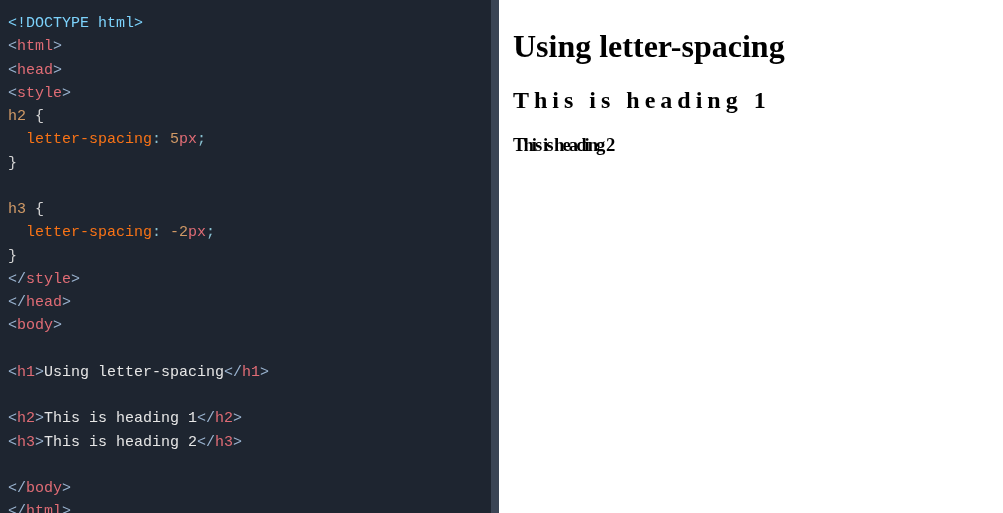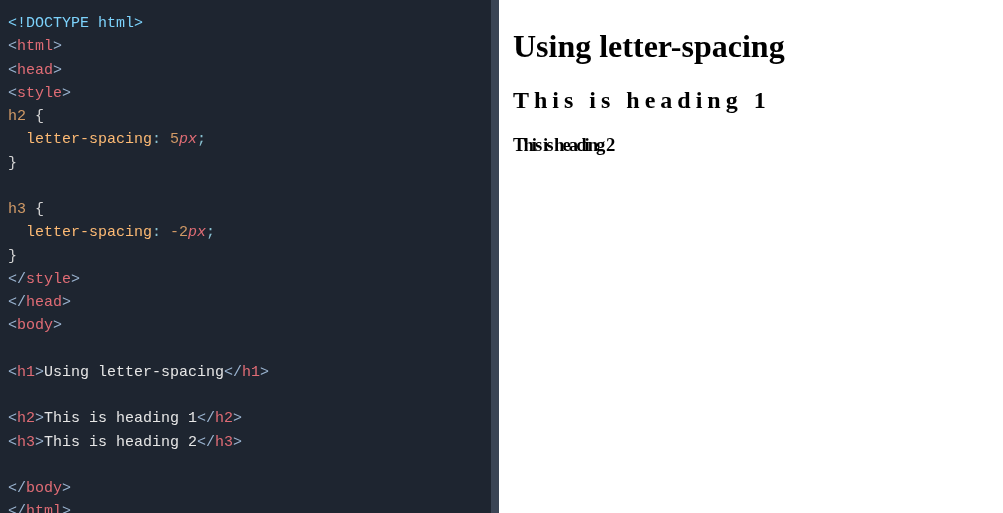--- a/index.html
+++ b/index.html
@@ -30,23 +30,23 @@
   background: #ffffff;
   padding: 16px 14px;
   font-family: 'Times New Roman', Times, serif;
   color: #000;
 }
 .c-doctype { color: #7dd3fc; }
 .c-tag { color: #e06c75; }
 .c-bracket { color: #9ab3cf; }
 .c-selector { color: #d19a66; }
 .c-brace { color: #d4d4d4; }
-.c-prop { color: #fdba74; }
+.c-prop { color: #f97316; }
 .c-num { color: #d19a66; }
-.c-unit { color: #e06c75; font-style: italic; }
+.c-unit { color: #e06c75; }
 .c-text { color: #e6e6e6; }
 .c-punc { color: #88c0d0; }
 
 pre {
   font-family: inherit;
   white-space: pre;
 }
 
 .divider {
   width: 8px;

